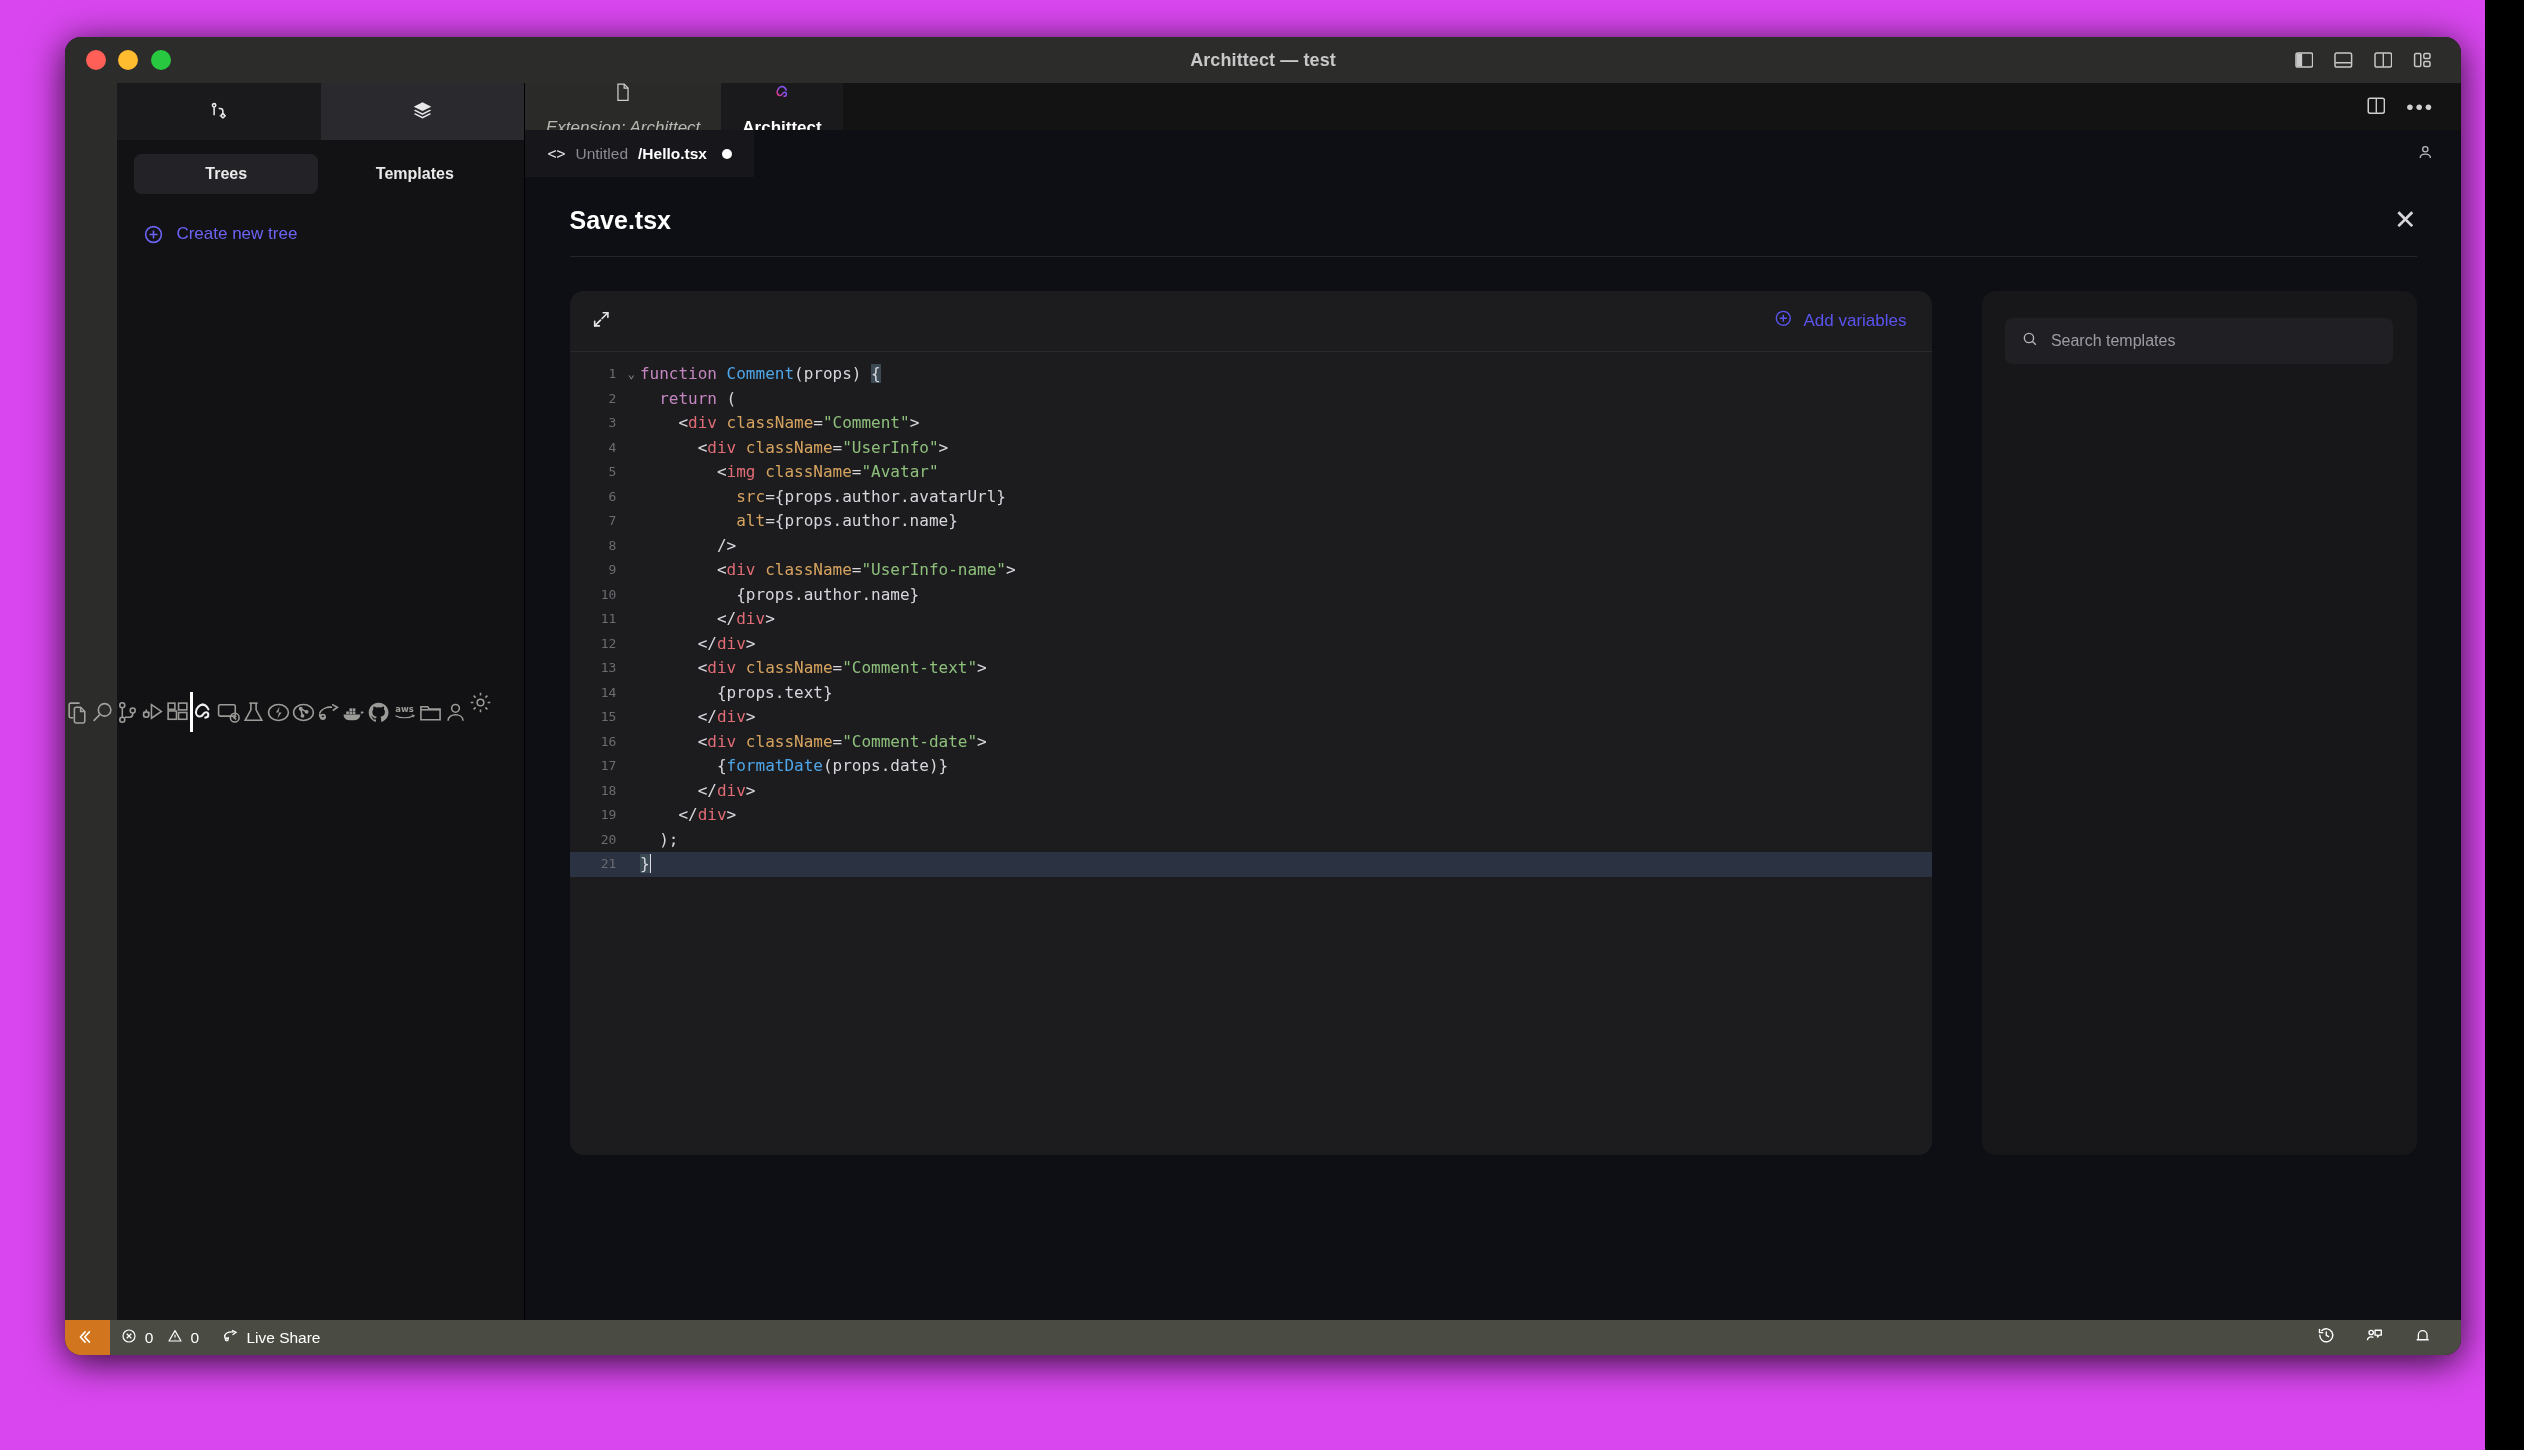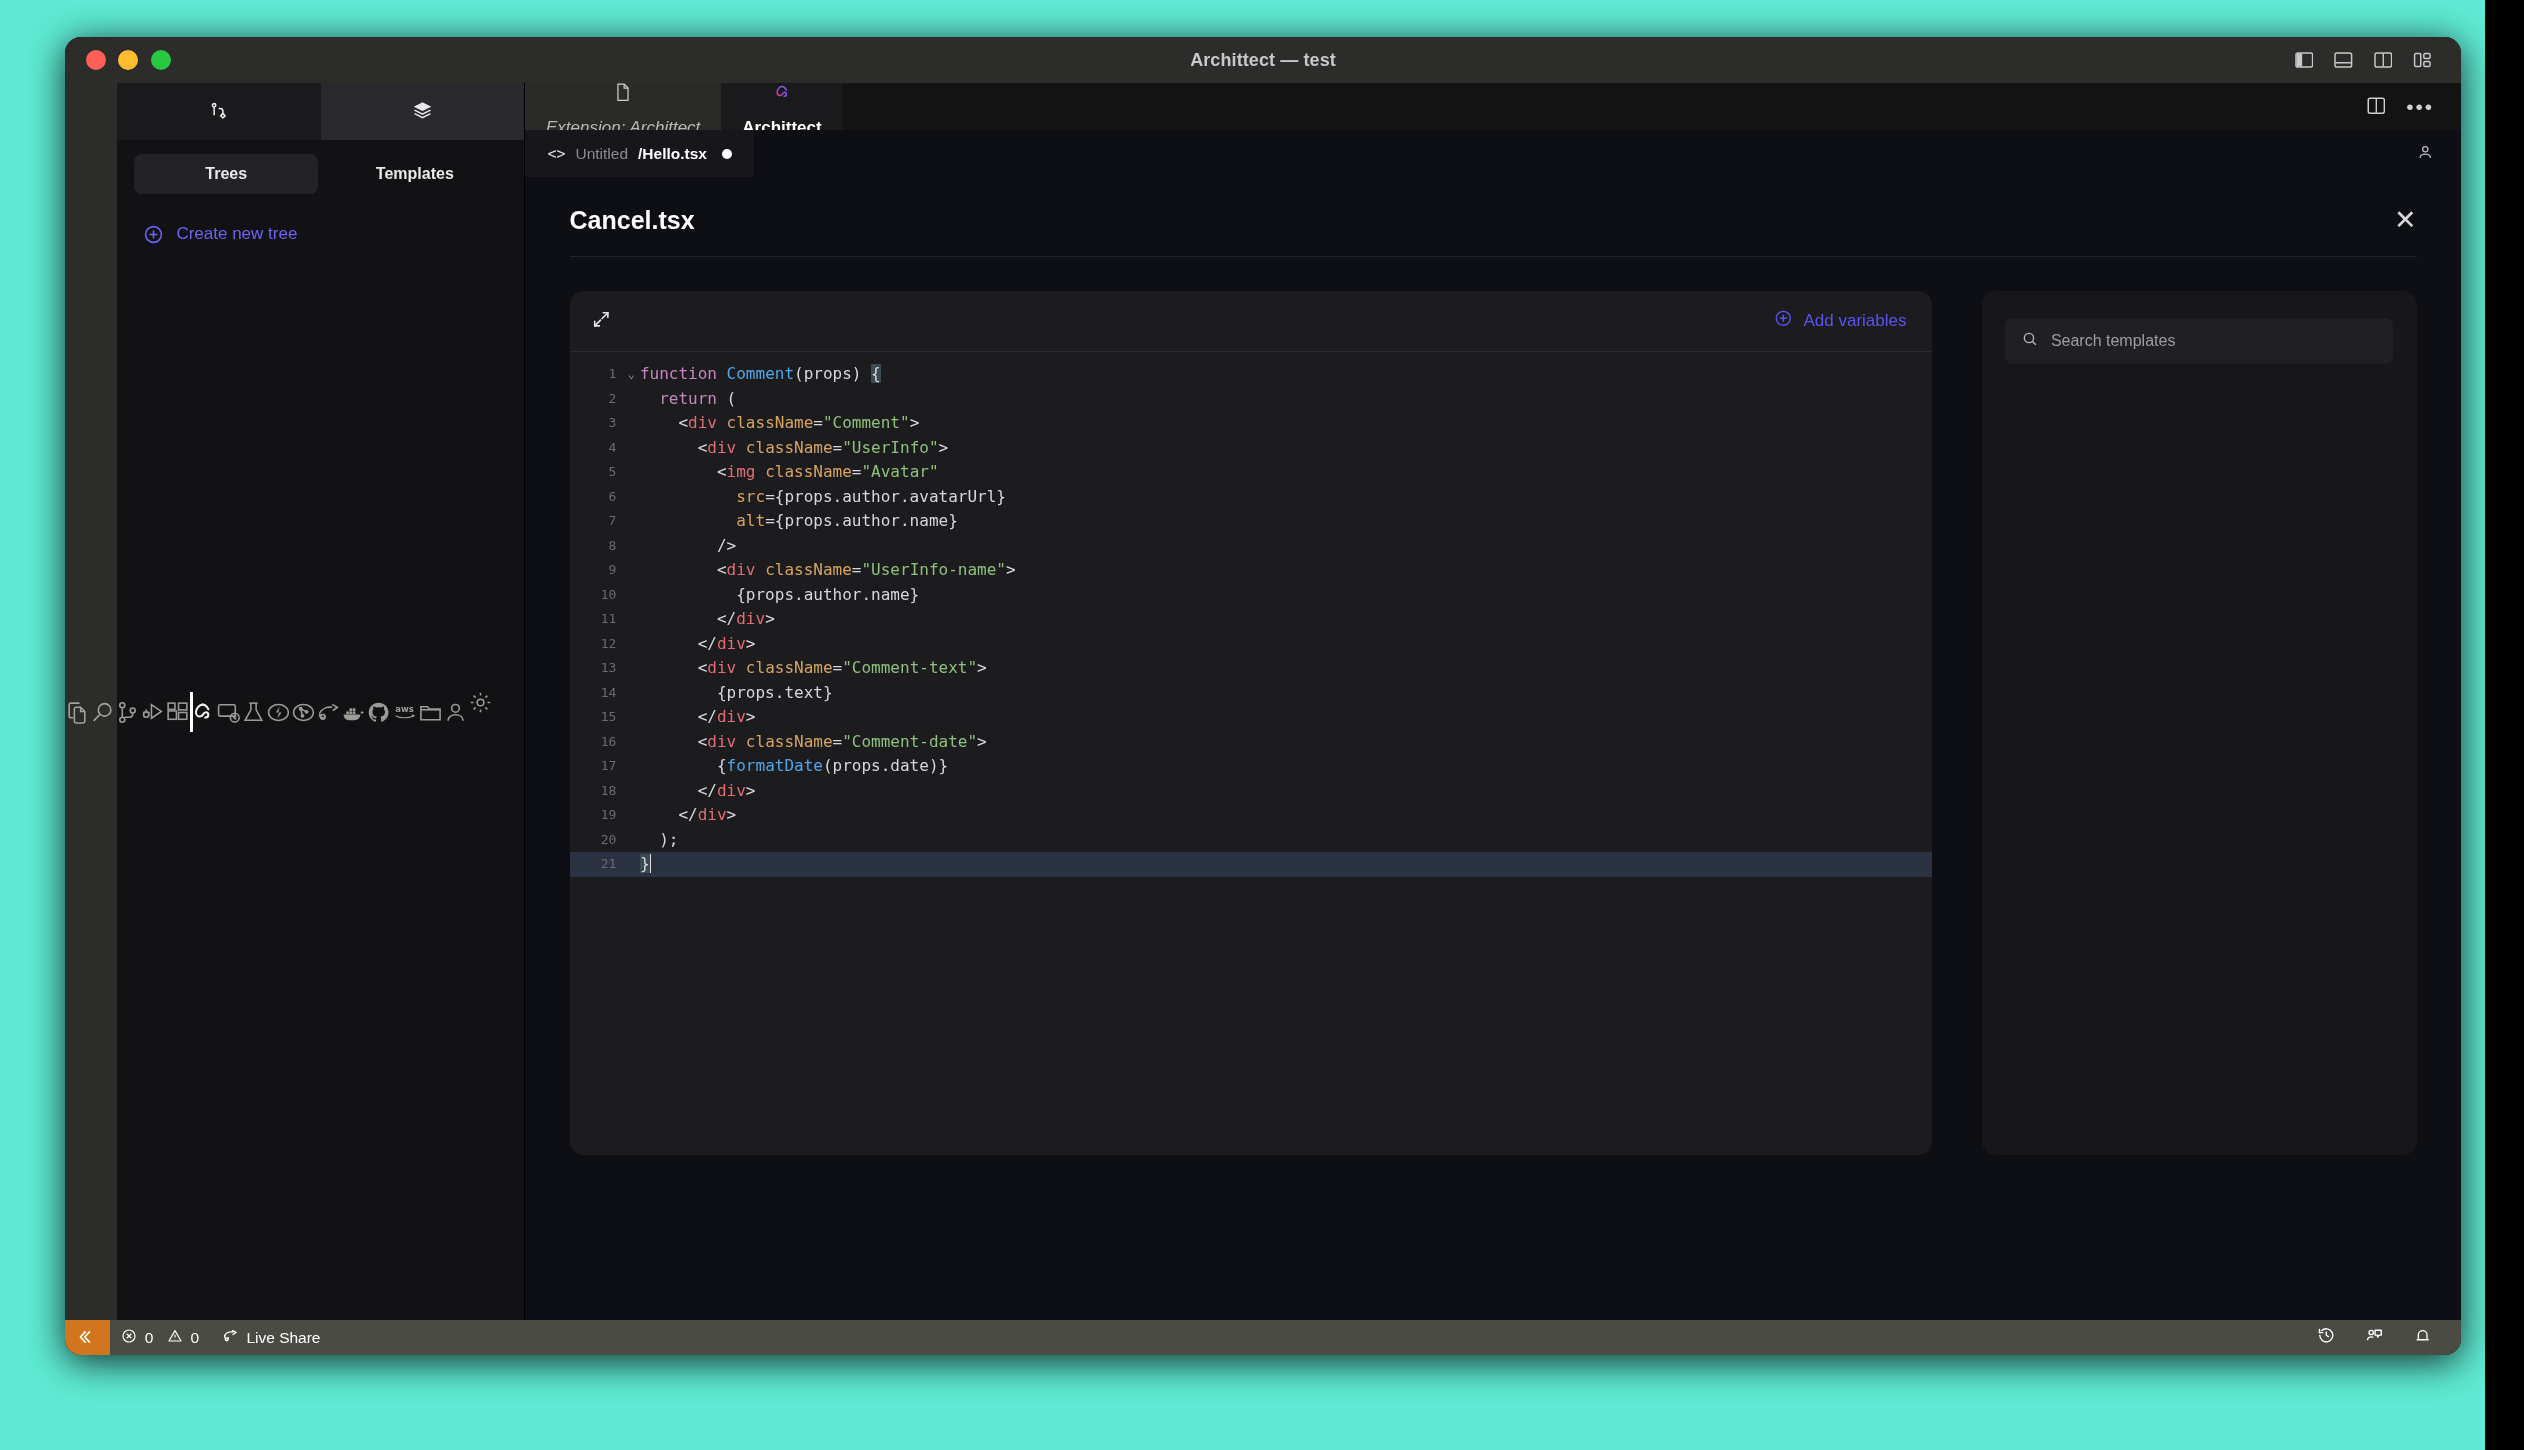--- a/index.html
+++ b/index.html
@@ -5,21 +5,21 @@
   * { box-sizing: border-box; margin: 0; padding: 0; }
   html, body {
     width: 2525px; height: 1450px;
     background: #000000;
     font-family: "Liberation Sans", sans-serif;
     overflow: hidden;
   }
   #root {
     position: relative;
     width: 2485px; height: 1450px;
-    background: #5eead4;
+    background: #d946ef;
   }
   
   .window {
     position: absolute;
     left: 65px; top: 37px;
     width: 2396px; height: 1318px;
     background: #0d0f14;
     border-radius: 16px;
     overflow: hidden;
     box-shadow: 0 6.2px 37px rgba(0,0,0,.8);
@@ -570,21 +570,21 @@
               <svg width="18.6" height="18.6" viewBox="0 0 24 24" fill="none" stroke="#b7b7bd" stroke-width="1.7">
                   <circle cx="12" cy="8" r="3.4"></circle>
                   <path d="M5.4 19.4c0-3.2 3-5 6.6-5s6.6 1.8 6.6 5"></path>
                 </svg>
             </span>
           </div>
         </div>
 
         <div class="panel">
           <div class="panel-head">
-            <div class="panel-title">Cancel.tsx</div>
+            <div class="panel-title">Save.tsx</div>
             <div class="panel-close">✕</div>
           </div>
           <div class="panel-rule"></div>
 
           <div class="panel-cols">
 
             <div class="editorcard">
               <div class="editorcard-head">
                 <span>
                   <svg width="18.6" height="18.6" viewBox="0 0 24 24" fill="none" stroke="#e4e4e8" stroke-width="2.1" stroke-linecap="round" stroke-linejoin="round">

